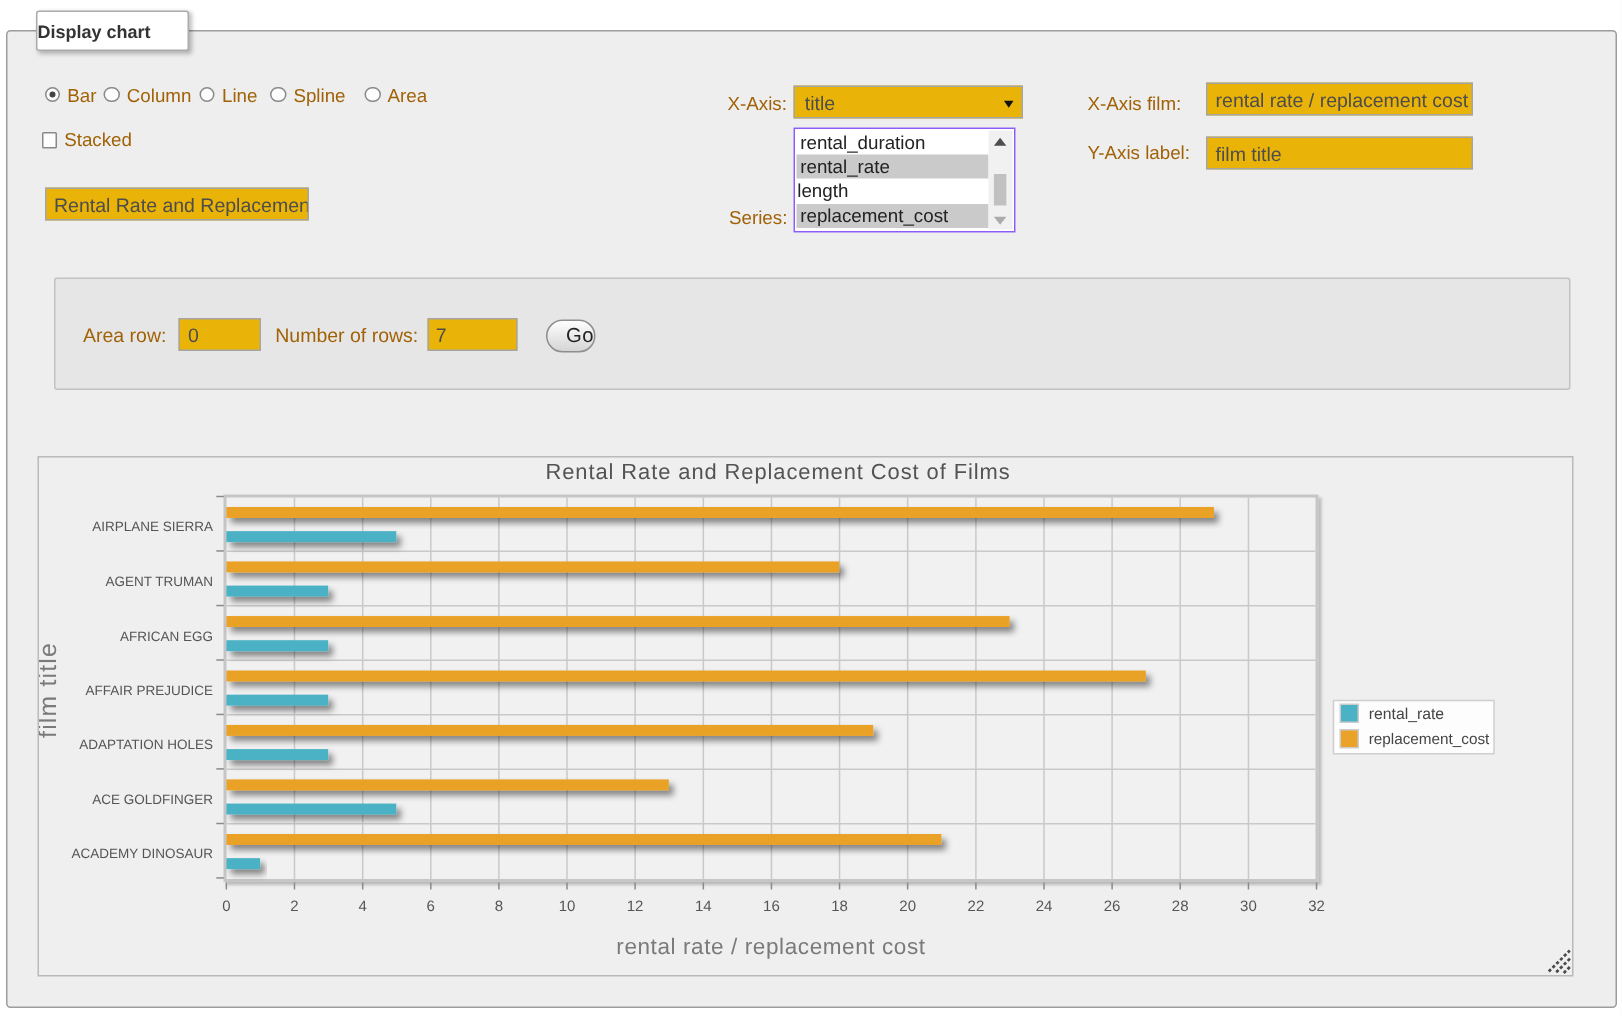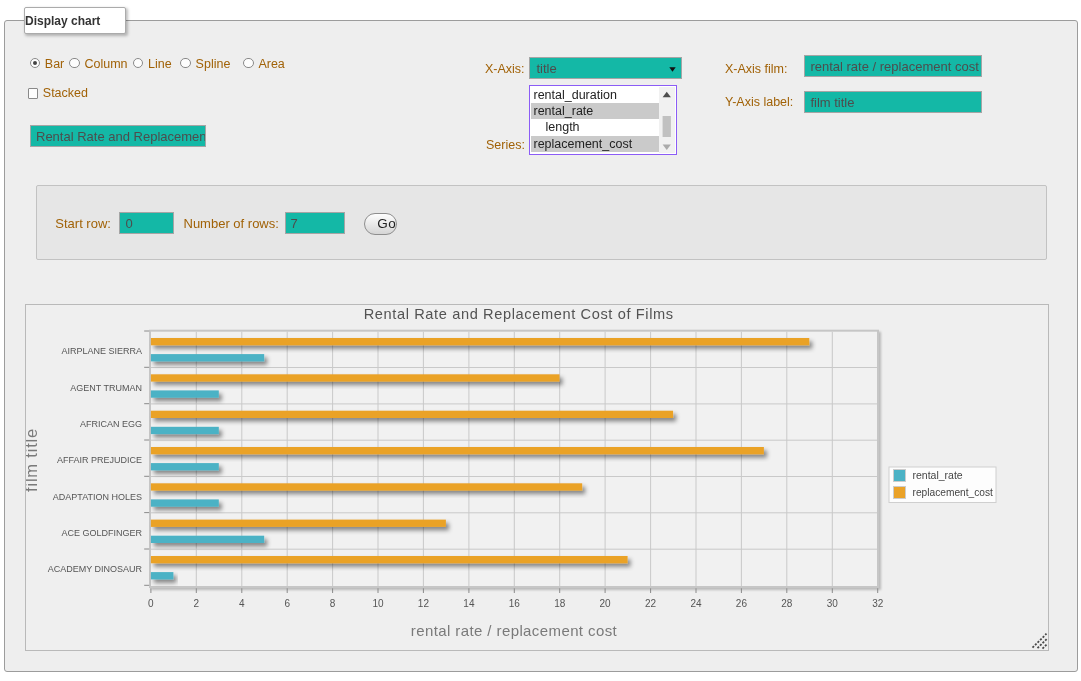--- a/index.html
+++ b/index.html
@@ -6,21 +6,21 @@
 #fs{position:absolute;left:4px;top:20px;width:1072px;height:650px;background:#eeeeee;
  border:1px solid #9c9c9c;border-radius:3px}
 #leg{position:absolute;left:24px;top:7px;width:100px;height:25px;background:#ffffff;
  border:1px solid #ababab;border-radius:2px;box-shadow:1.5px 1.5px 3px rgba(0,0,0,0.25);
  font-size:12px;font-weight:bold;color:#333;text-align:left;line-height:26px;z-index:5}
 .ctl{position:absolute;font-size:12.5px;line-height:14px;color:#a16207;white-space:nowrap}
 .radio{position:absolute;width:8.5px;height:8.5px;border:1px solid #898989;border-radius:50%;
  background:#fdfdfd}
 .rdot{position:absolute;left:2.25px;top:2.25px;width:4px;height:4px;background:#444;border-radius:50%}
 .chk{position:absolute;width:8.5px;height:8.5px;border:1px solid #898989;border-radius:1px;background:#fdfdfd}
-input,.inp{position:absolute;box-sizing:border-box;border:1px solid #a5a5a5;background:#14b8a6;
+input,.inp{position:absolute;box-sizing:border-box;border:1px solid #a5a5a5;background:#eab308;
  font-family:"Liberation Sans",sans-serif;font-size:13px;color:#4d4d4d;padding:0 0 0 5px;margin:0;
  white-space:nowrap;overflow:hidden}
 .inp{line-height:21px}
 </style></head>
 <body>
 <div id="fs"></div>
 <div id="leg">Display chart</div>
 
 <span class="radio" style="left:29.5px;top:57.5px">
     <span class="rdot"></span>
@@ -44,39 +44,39 @@
 <div class="inp" style="left:528.5px;top:57.4px;width:153.5px;height:21.3px;line-height:21.3px;padding-left:7px">title
  <svg width="7" height="7" style="position:absolute;right:5px;top:8px">
       <path d="M0.3 1.2 L6.7 1.2 L3.5 5.8 Z" fill="#111"></path>
     </svg>
 </div>
 
 <span class="ctl" style="left:486px;top:138.4px">Series:</span>
 <div class="abs" style="left:528.5px;top:85.1px;width:148.3px;height:69.6px;background:#fff;border:1px solid #8b5cf6;box-sizing:border-box">
   <div style="position:absolute;left:1px;top:1px;right:16.5px;height:16.2px;font-size:12.5px;color:#222;padding-left:3px;line-height:16.2px">rental_duration</div>
   <div style="position:absolute;left:1px;top:17.2px;right:16.5px;height:16.2px;background:#cacaca;font-size:12.5px;color:#222;padding-left:3px;line-height:16.2px">rental_rate</div>
-  <div style="position:absolute;left:1px;top:33.4px;right:16.5px;height:30px;font-size:12.5px;color:#222;padding-left:15px;line-height:16.2px">length</div>
+  <div style="position:absolute;left:1px;top:33.4px;right:16.5px;height:30px;font-size:12.5px;color:#222;padding-left:1px;line-height:16.2px">length</div>
   <div style="position:absolute;left:1px;top:49.6px;right:16.5px;height:16.2px;background:#cacaca;font-size:12.5px;color:#222;padding-left:3px;line-height:16.2px">replacement_cost</div>
 
   <div style="position:absolute;right:1px;top:1px;width:15.5px;bottom:1px;background:#f1f1f1">
     <svg width="15.5" height="67.6" style="position:absolute;left:0;top:0">
       <path d="M3.6 10.2 L11.9 10.2 L7.75 4.8 Z" fill="#4e4e4e"></path>
       <rect x="3.6" y="29" width="8.3" height="21" fill="#c1c1c1"></rect>
       <path d="M3.6 57.5 L11.9 57.5 L7.75 62.9 Z" fill="#ababab"></path>
     </svg>
   </div>
 </div>
 
 <span class="ctl" style="left:725px;top:61.5px">X-Axis film:</span>
 <div class="inp" style="left:804.4px;top:54.8px;width:178px;height:22px;line-height:22px">rental rate / replacement cost</div>
 <span class="ctl" style="left:725px;top:95.2px">Y-Axis label:</span>
 <div class="inp" style="left:804.4px;top:91px;width:178px;height:22px;line-height:22px">film title</div>
 
 <div class="abs" style="left:35.8px;top:185px;width:1011px;height:75px;background:#e6e6e6;border:1px solid #c2c2c2;border-radius:2px;box-sizing:border-box"></div>
-<span class="ctl" style="left:55.3px;top:217.2px;font-size:13px">Start row:</span>
+<span class="ctl" style="left:55.3px;top:217.2px;font-size:13px">Area row:</span>
 <div class="inp" style="left:119.4px;top:212.2px;width:54.3px;height:22.2px;line-height:22.2px">0</div>
 <span class="ctl" style="left:183.5px;top:216.8px;font-size:13px">Number of rows:</span>
 <div class="inp" style="left:284.5px;top:212.2px;width:60.2px;height:22.2px;line-height:22.2px">7</div>
 <div class="abs" style="left:364.1px;top:213px;width:33px;height:21.6px;border:1px solid #8e8e8e;border-radius:11px;
  background:linear-gradient(#fefefe,#d5d5d5);box-sizing:border-box;text-align:right;font-size:13.5px;letter-spacing:0.4px;color:#222;line-height:20px">Go</div>
 
 <div class="abs" style="left:24.5px;top:304.3px;width:1024.5px;height:347.2px;background:#efefef;border:1px solid #b9b9b9;box-sizing:border-box">
 <svg width="1022" height="345" style="position:absolute;left:0;top:0">
 <defs>
         <filter id="bs" x="-20%" y="-60%" width="140%" height="260%">

